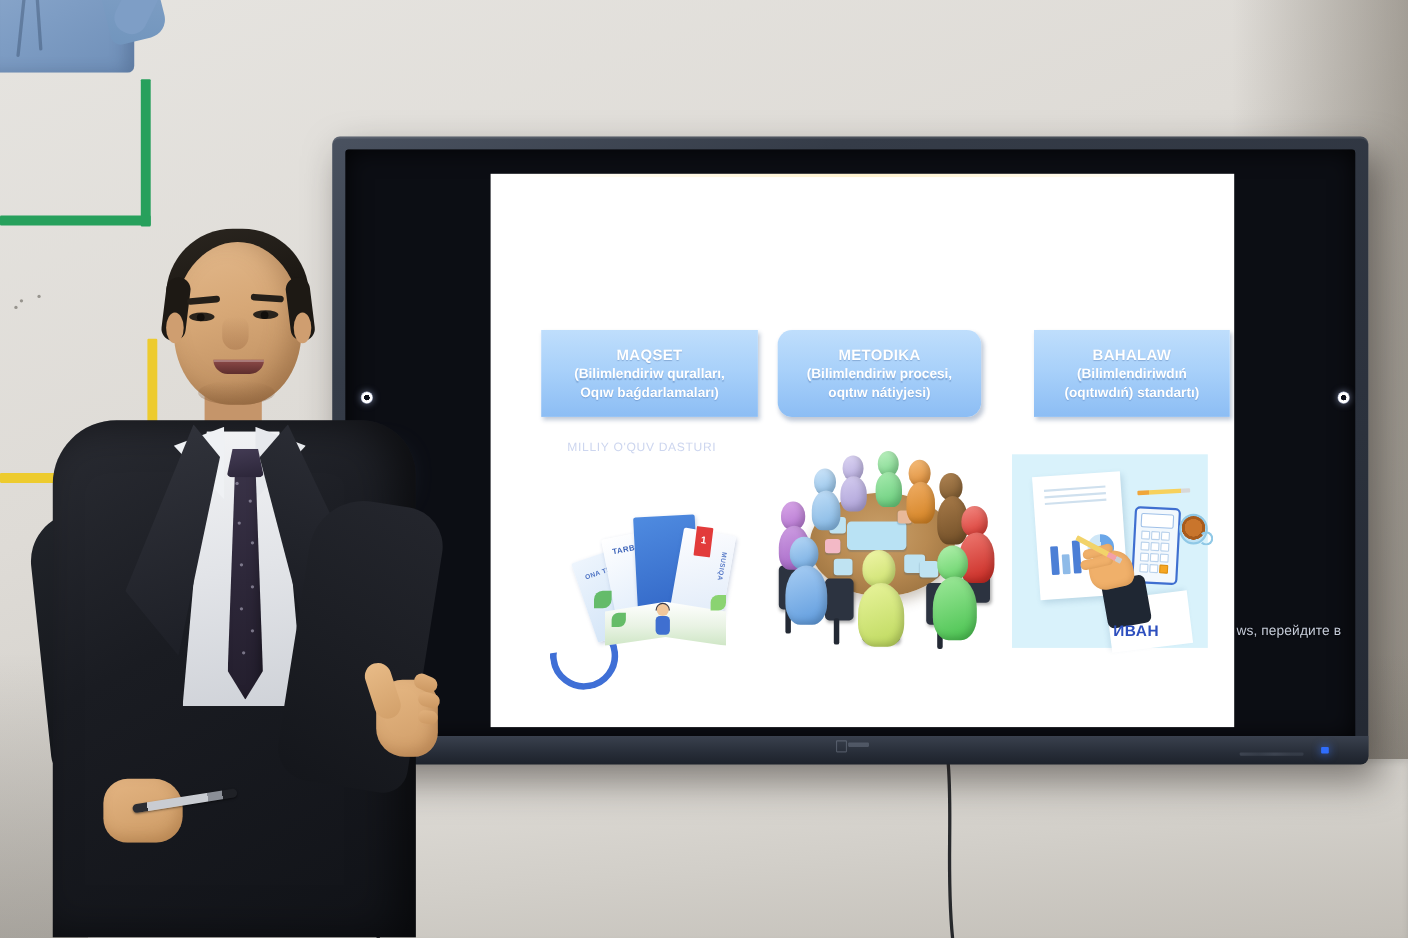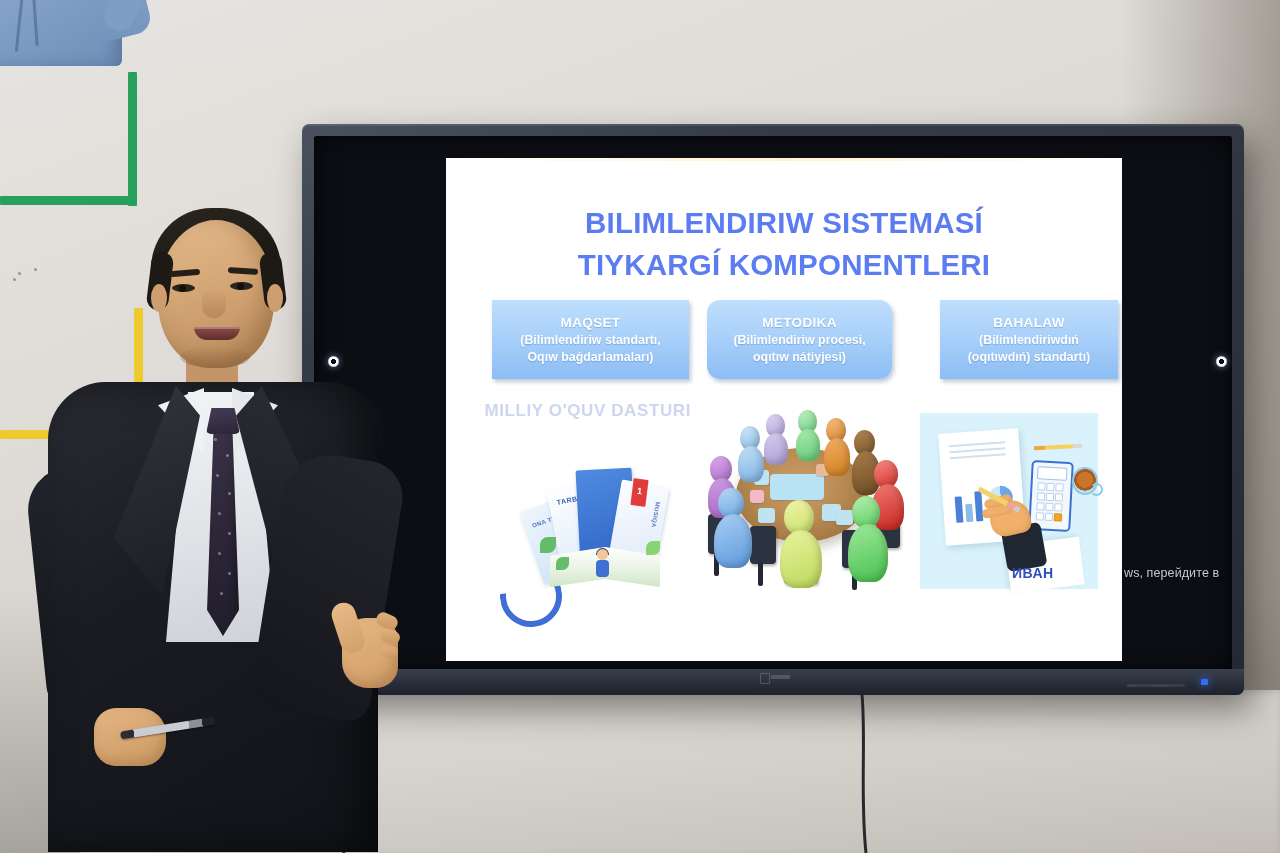--- a/index.html
+++ b/index.html
@@ -153,22 +153,22 @@
     text-shadow:0 1px 1px rgba(60,95,150,.35);
   }
   .kbox .hd{font-size:13.6px;letter-spacing:.3px;margin-bottom:1px;}
   .kbox.b1{left:0px;width:197px;}
   .kbox.b2{left:215px;width:185px;border-radius:13px;}
   .kbox.b3{left:422px;width:178px;margin-left:26px;}
 
   
   .art-left{position:absolute;left:30px;top:243px;width:215px;height:200px;}
   .cap-pre{
-    position:absolute;left:0;top:0;width:215px;text-align:right;
-    font-size:17px;font-weight:bold;letter-spacing:.6px;
+    position:absolute;left:0;top:0;width:215px;text-align:center;
+    font-size:11px;font-weight:normal;letter-spacing:.6px;
     color:#cdd6ef;
   }
   .cap-main{
     position:absolute;left:0;top:16px;width:215px;text-align:center;
     font-size:12.6px;font-weight:bold;line-height:17px;letter-spacing:.2px;
     color:#2f4bbd;
   }
   .books{position:absolute;left:52px;top:62px;width:150px;height:124px;}
   .bk{position:absolute;border-radius:2px;box-shadow:1px 2px 4px rgba(40,70,140,.25);}
   .bk1{left:2px;top:38px;width:58px;height:76px;background:linear-gradient(160deg,#eef5fd,#cfe2f6);transform:rotate(-19deg);}
@@ -344,29 +344,25 @@
     <path d="M322 694 C 318 740, 330 790, 344 853" stroke="#15171c" stroke-width="3" fill="none" opacity=".9"></path>
     <path d="M862 694 C 866 742, 860 796, 866 853" stroke="#15171c" stroke-width="3" fill="none" opacity=".9"></path>
   </svg>
 
   <div class="display">
     <div class="display-inner">
 
       <div class="slide" style="left:132px;top:22px;">
         <div class="slide-glow"></div>
 
-        <div class="slide-title">
-          <span>BILIMLENDIRIW SISTEMASÍ</span>
-          <span class="ln2">TIYKARGÍ KOMPONENTLERI</span>
-        </div>
 
         <div class="boxes">
           <div class="kbox b1">
             <span class="hd">MAQSET</span>
-            <span>(Bilimlendiriw standartı,</span>
+            <span>(Bilimlendiriw quralları,</span>
             <span>Oqıw baǵdarlamaları)</span>
           </div>
           <div class="kbox b2">
             <span class="hd">METODIKA</span>
             <span>(Bilimlendiriw procesi,</span>
             <span>oqıtıw nátiyjesi)</span>
           </div>
           <div class="kbox b3">
             <span class="hd">BAHALAW</span>
             <span>(Bilimlendiriwdıń</span>

